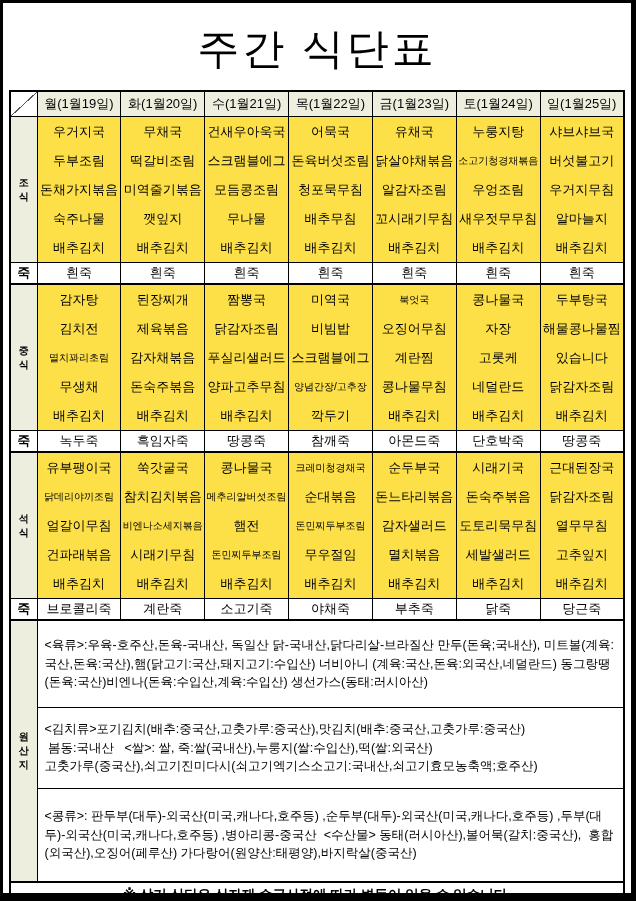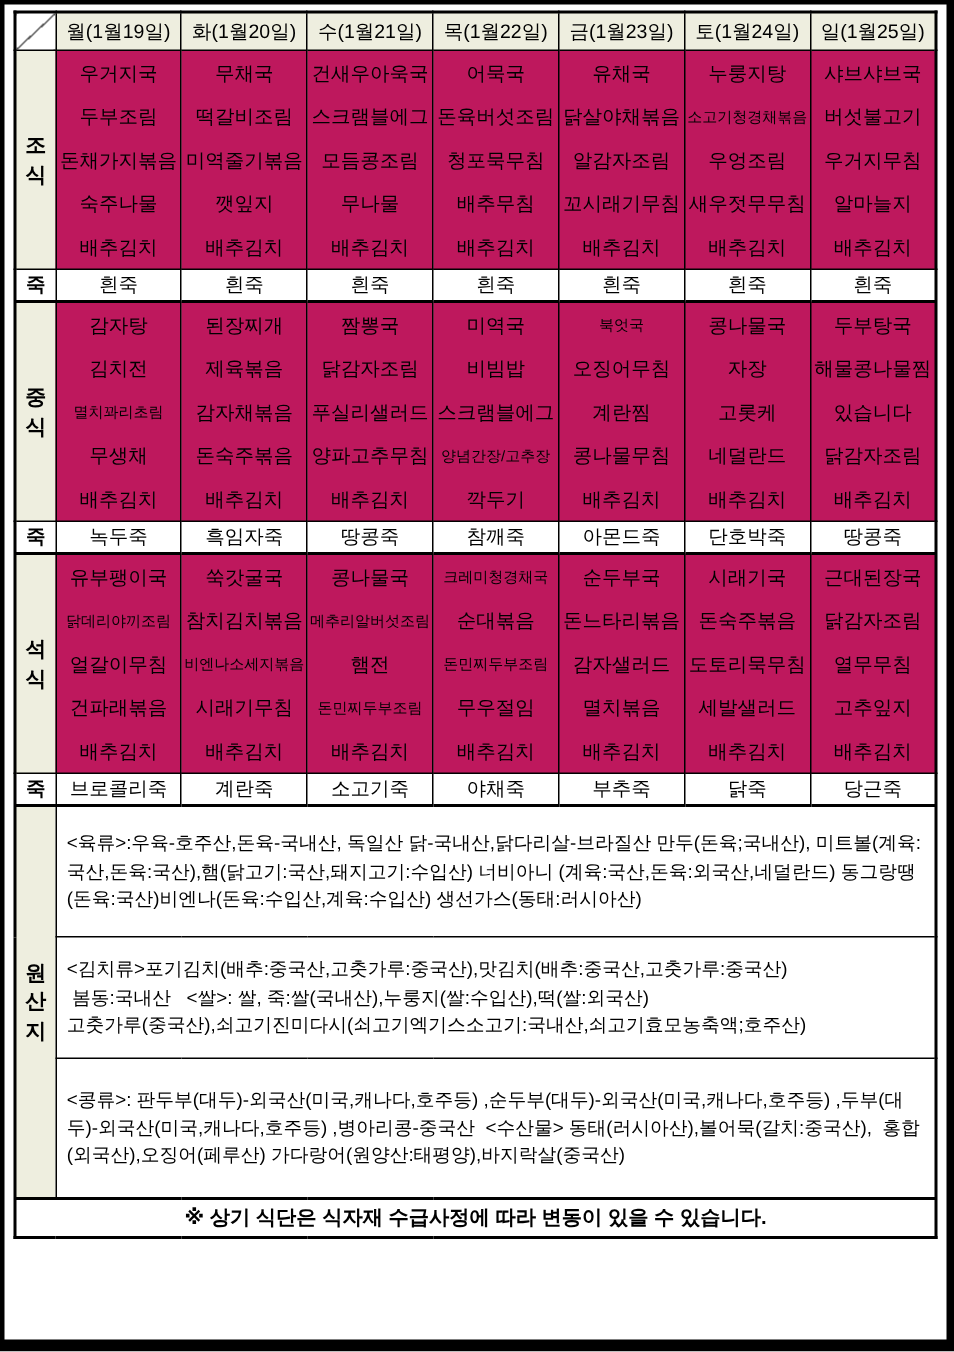--- a/index.html
+++ b/index.html
@@ -25,24 +25,24 @@
   thead th {
     background:var(--header-bg,#eeeedf); font-size:13px; font-weight:normal;
     height:24px; border-bottom:2px solid #000;
   }
   th.corner {
     background-color:#fff;
     background-image:linear-gradient(to bottom right,
       transparent 48.5%, #555 48.5%, #555 51.5%, transparent 51.5%);
   }
   td.label {
-    background:var(--header-bg,#eeeedf); font-weight:bold; font-size:14px;
+    background:var(--header-bg,#eeeedf); font-weight:bold; font-size:10px;
     text-align:center; word-break:break-all; line-height:1.4; padding:0 5px;
   }
-  td.menu-cell { height:145px; vertical-align:middle; background:#be185d; }
+  td.menu-cell { height:145px; vertical-align:middle; background:#fde047; }
   .dish {
     height:29px; display:flex; align-items:center; justify-content:center;
     font-size:13px; white-space:nowrap;
   }
   .dish.small { font-size:10px; }
   tr.porridge-row td {
     height:20px; text-align:center; font-size:13px;
     border-bottom:2.5px solid #000; background:#fff;
   }
   td.origin-text {
@@ -52,20 +52,21 @@
   td.o1 { height:74px; } td.o2 { height:68px; } td.o3 { height:80px; }
   tr.note-row td {
     height:24px; text-align:center; font-weight:bold; font-size:13.5px;
     border-top:2px solid #000; background:#fff;
   }
 </style>
 </head>
 <body style="--header-bg: #eeeedf;">
 
 <div class="frame">
+  <h1 class="page-title">주간 식단표</h1>
 
   <table class="meal-table">
     <colgroup>
       <col style="width:27px">
       <col>
         <col>
         <col>
         <col>
         <col>
         <col>

